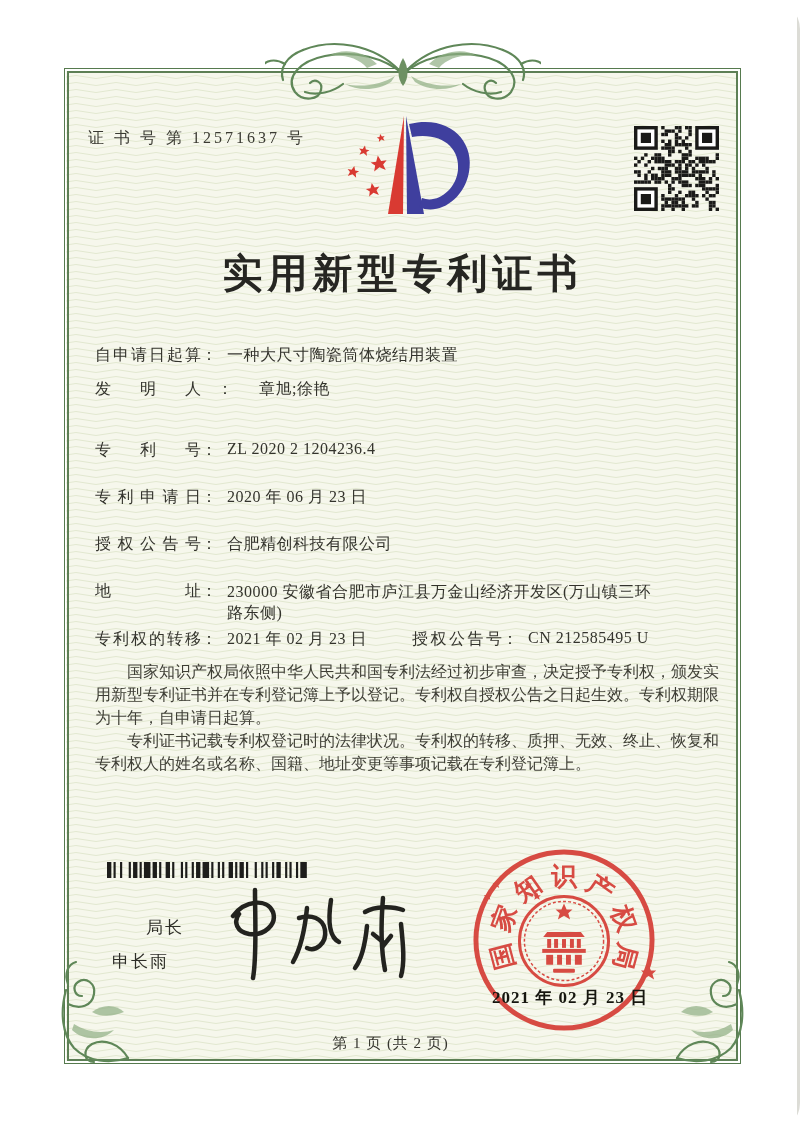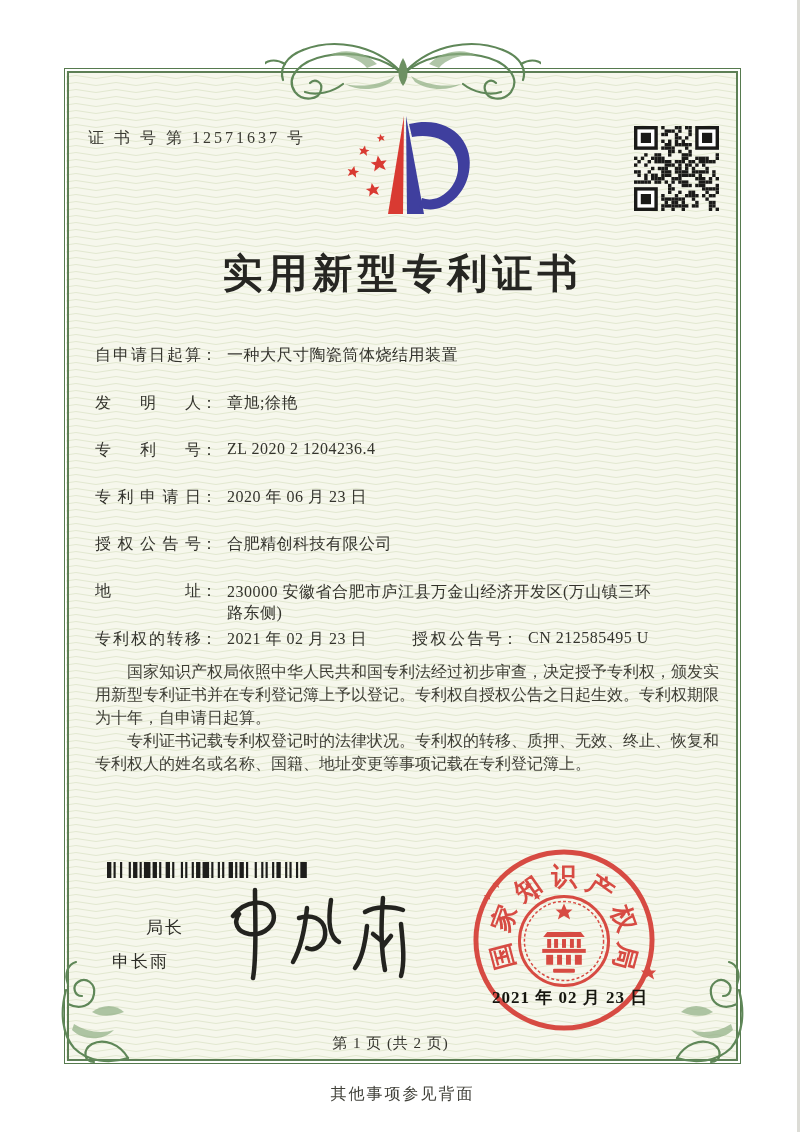--- a/index.html
+++ b/index.html
@@ -1,20 +1,21 @@
 <!DOCTYPE html>
 <html><head>
 <meta charset="utf-8">
 <style>
   html,body{margin:0;padding:0;background:#ffffff;}
   .page{
     position:relative;width:800px;height:1132px;overflow:hidden;
     background:#ffffff;
     font-family:"Liberation Serif","DejaVu Serif",serif;
     color:#2c2c28;
+    border-radius:29px;
   }
   
   .frame-outer{
     position:absolute;left:64px;top:68px;width:677px;height:996px;
     border:1px solid #567a4e;box-sizing:border-box;
   }
   .frame-inner{
     position:absolute;left:2px;top:2px;right:2px;bottom:2px;
     border:2px solid #5d7f55;box-sizing:border-box;
   }
@@ -30,21 +31,21 @@
     font-size:40px;font-weight:700;letter-spacing:5px;color:#262622;
   }
   
   .field{position:absolute;left:95px;font-size:16px;display:flex;align-items:flex-start;color:#33332c;}
   .field .lbl{
     display:inline-block;width:106px;text-align:justify;text-align-last:justify;
     flex:0 0 106px;letter-spacing:0;
   }
   .field .colon{flex:0 0 auto;margin:0 2px 0 0;}
   .field .val{margin-left:8px;letter-spacing:0.5px;}
-  .f-r1{top:345px;} .f-r2{top:393px;} .f-r3{top:440px;} .f-r4{top:487px;}
+  .f-r1{top:345px;} .f-r2{top:379px;gap:16px;} .f-r3{top:440px;} .f-r4{top:487px;}
   .f-r5{top:534px;} .f-r6{top:581px;} .f-r7{top:629px;}
   .f-r6 .val{width:428px;line-height:21px;}
   .field.g2{left:412px;}
   .field.g2 .lbl{width:90px;flex:0 0 90px;}
   
   .paras{position:absolute;left:95px;top:660px;width:624px;font-size:16px;line-height:23px;color:#3e3e35;}
   .paras p{margin:0;text-indent:2em;}
   
   .barcode{position:absolute;left:107px;top:862px;width:202px;height:16px;}
   .signer-title{position:absolute;left:112px;top:916px;font-size:17px;letter-spacing:2px;color:#2e2e28;margin-left:34px;}
@@ -641,16 +642,15 @@
         <rect x="97" y="110" width="5" height="10"></rect>
         <rect x="106" y="110" width="7" height="10"></rect>
       </g>
       <rect x="84" y="124" width="22" height="4" rx="1"></rect>
     </g>
   </svg>
 
   <div class="seal-date">2021 年 02 月 23 日</div>
 
   <div class="page-info">第 1 页 (共 2 页)</div>
-  <div class="back-note">其他事项参见背面</div>
 
   <div class="edge"></div>
 </div>
 
 </body></html>

